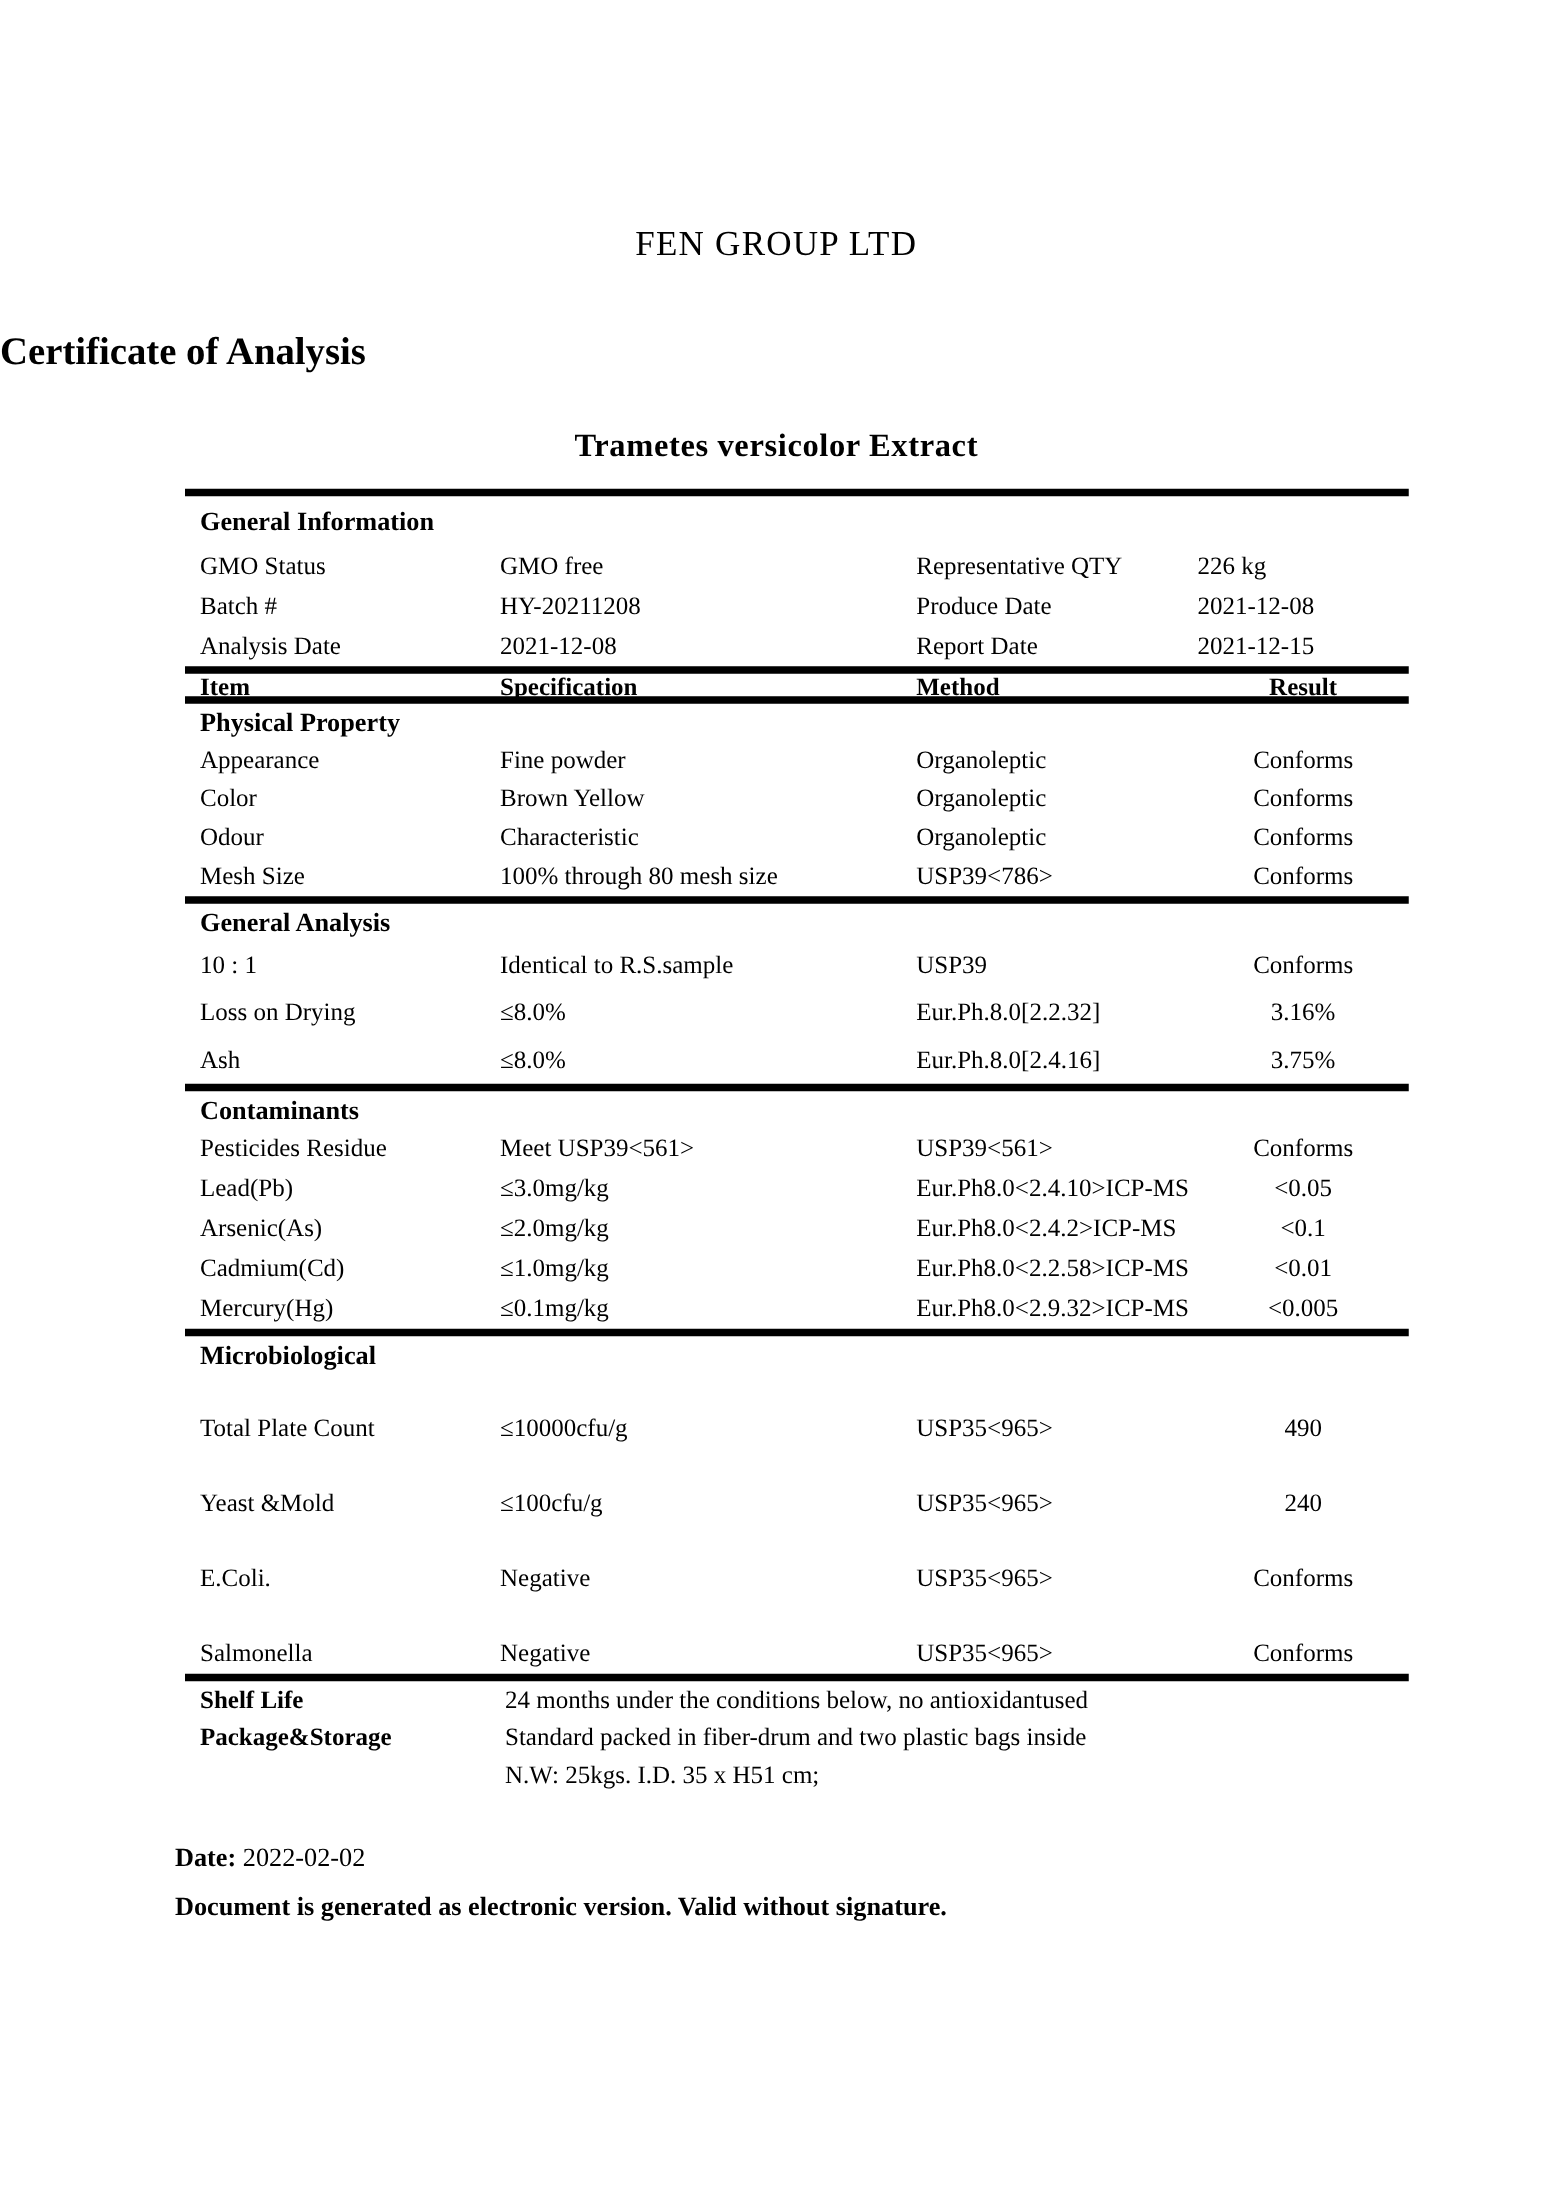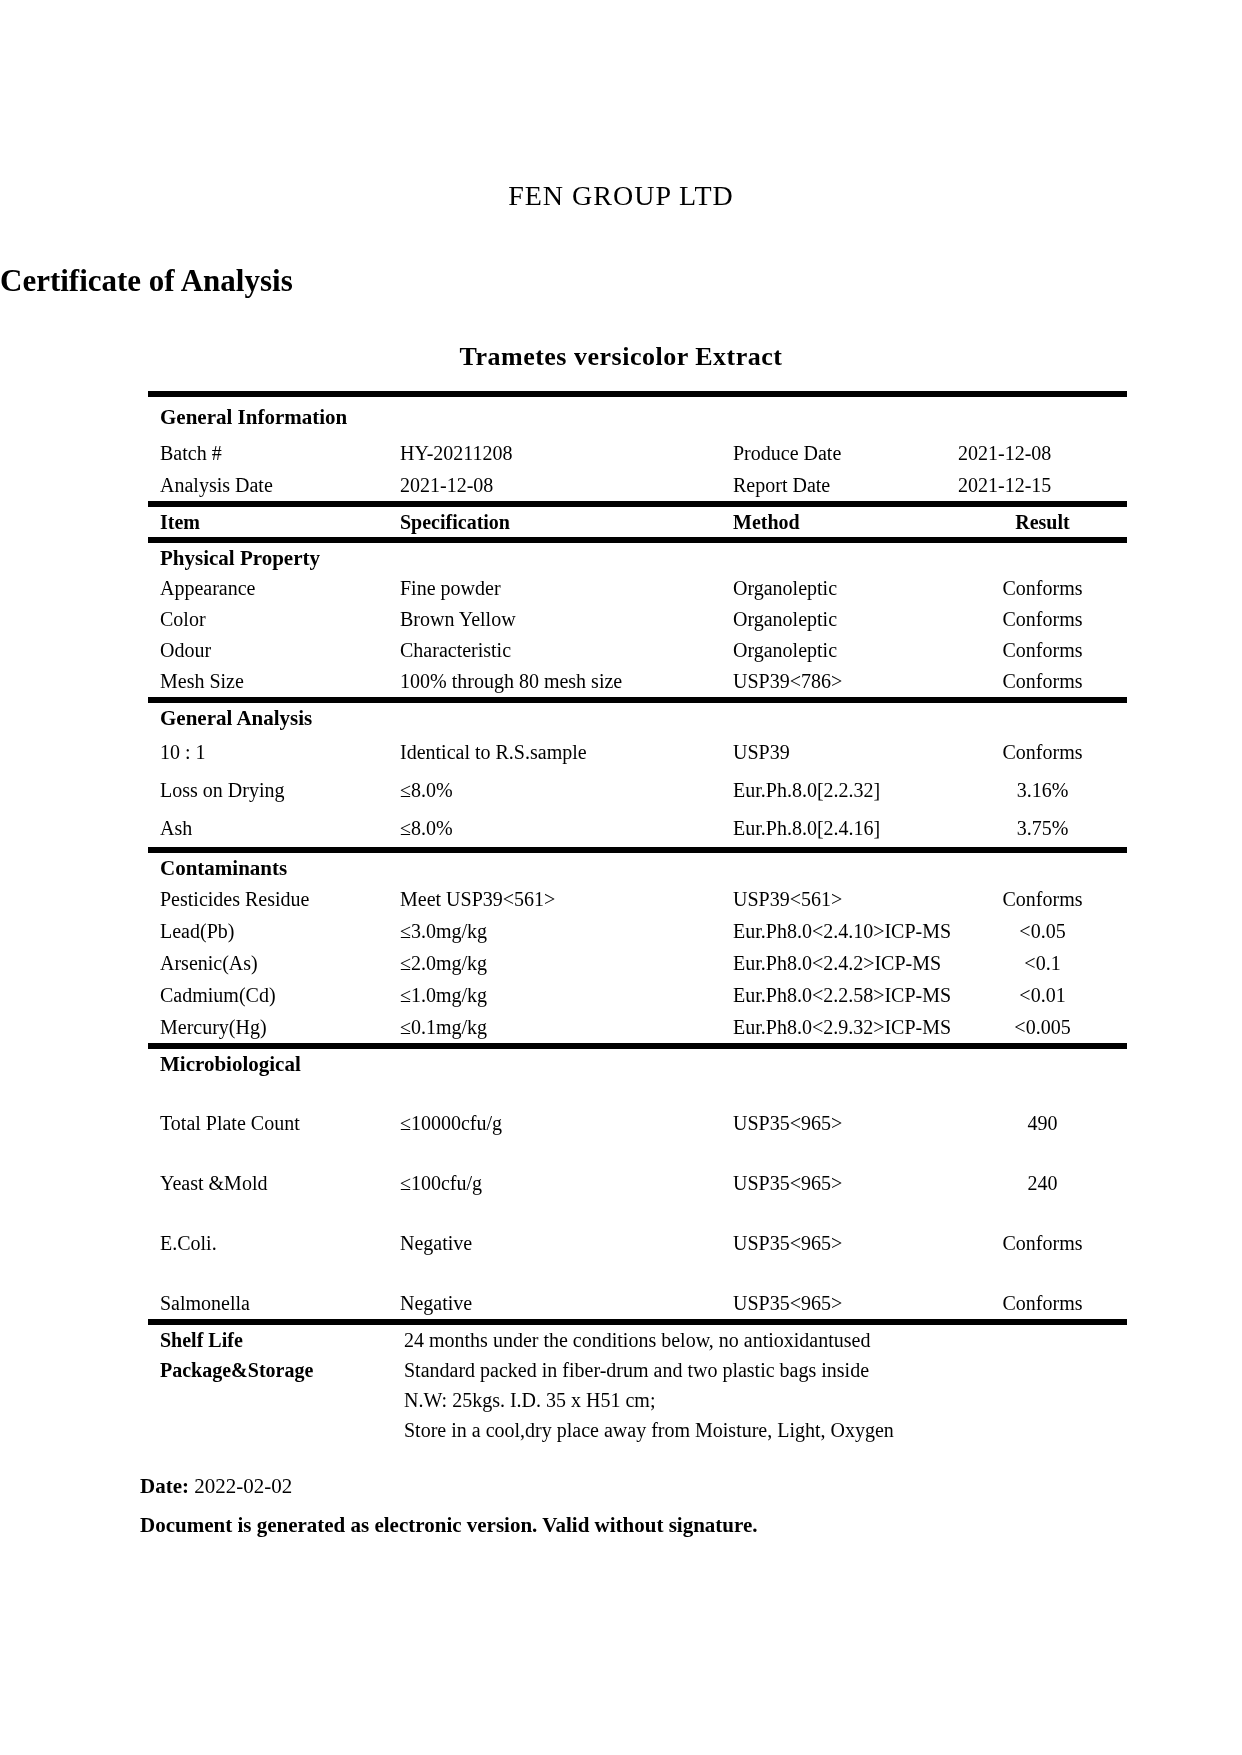--- a/index.html
+++ b/index.html
@@ -28,21 +28,21 @@
   .sec-heading.std { height:30px; }
 
   .grid-row { display:grid; grid-template-columns:252px 333px 225px 169px;
               align-items:center; }
   .c1 { padding-left:12px; }
   .c4 { text-align:center; }
   .c4.left { text-align:left; }
   .bold { font-weight:bold; }
 
   .gi-row   { height:32px; }
-  .head-row { height:30px; font-weight:bold; }
+  .head-row { height:18px; font-weight:bold; }
   .row-s0   { height:31px; }
   .row-s1   { height:38px; }
   .row-s2   { height:32px; }
   .row-s3   { height:32px;margin-top:28px; }
 
   .storage-row { display:grid; grid-template-columns:252px 727px;
                  align-items:center; height:30px; }
   .storage-label { padding-left:12px; font-weight:bold; }
   .storage-text  { padding-left:4px; }
 
@@ -59,20 +59,26 @@
   <div class="doc-title">Certificate of Analysis</div>
   <div class="product">Trametes versicolor Extract</div>
 
   <div class="coa-table">
 
     <div class="rule"></div>
 
     <div class="sec-heading gi">General Information</div>
 
     <div class="grid-row gi-row">
+      <div class="c1">GMO Status</div>
+      <div class="c2">GMO free</div>
+      <div class="c3">Representative QTY</div>
+      <div class="c4 left">226 kg</div>
+    </div>
+    <div class="grid-row gi-row">
       <div class="c1">Batch #</div>
       <div class="c2">HY-20211208</div>
       <div class="c3">Produce Date</div>
       <div class="c4 left">2021-12-08</div>
     </div>
     <div class="grid-row gi-row">
       <div class="c1">Analysis Date</div>
       <div class="c2">2021-12-08</div>
       <div class="c3">Report Date</div>
       <div class="c4 left">2021-12-15</div>
@@ -210,24 +216,20 @@
       <div class="storage-text">24 months under the conditions below, no antioxidantused</div>
     </div>
     <div class="storage-row">
       <div class="storage-label">Package&amp;Storage</div>
       <div class="storage-text">Standard packed in fiber-drum and two plastic bags inside</div>
     </div>
     <div class="storage-row">
       <div class="storage-label"></div>
       <div class="storage-text">N.W: 25kgs. I.D. 35 x H51 cm;</div>
     </div>
-    <div class="storage-row">
-      <div class="storage-label"></div>
-      <div class="storage-text">Store in a cool,dry place away from Moisture, Light, Oxygen</div>
-    </div>
 
   </div>
 
   <div class="date-line">
     <span class="bold">Date:</span>
     <span>2022-02-02</span>
   </div>
   <div class="doc-note">Document is generated as electronic version. Valid without signature.</div>
 
 </div>

